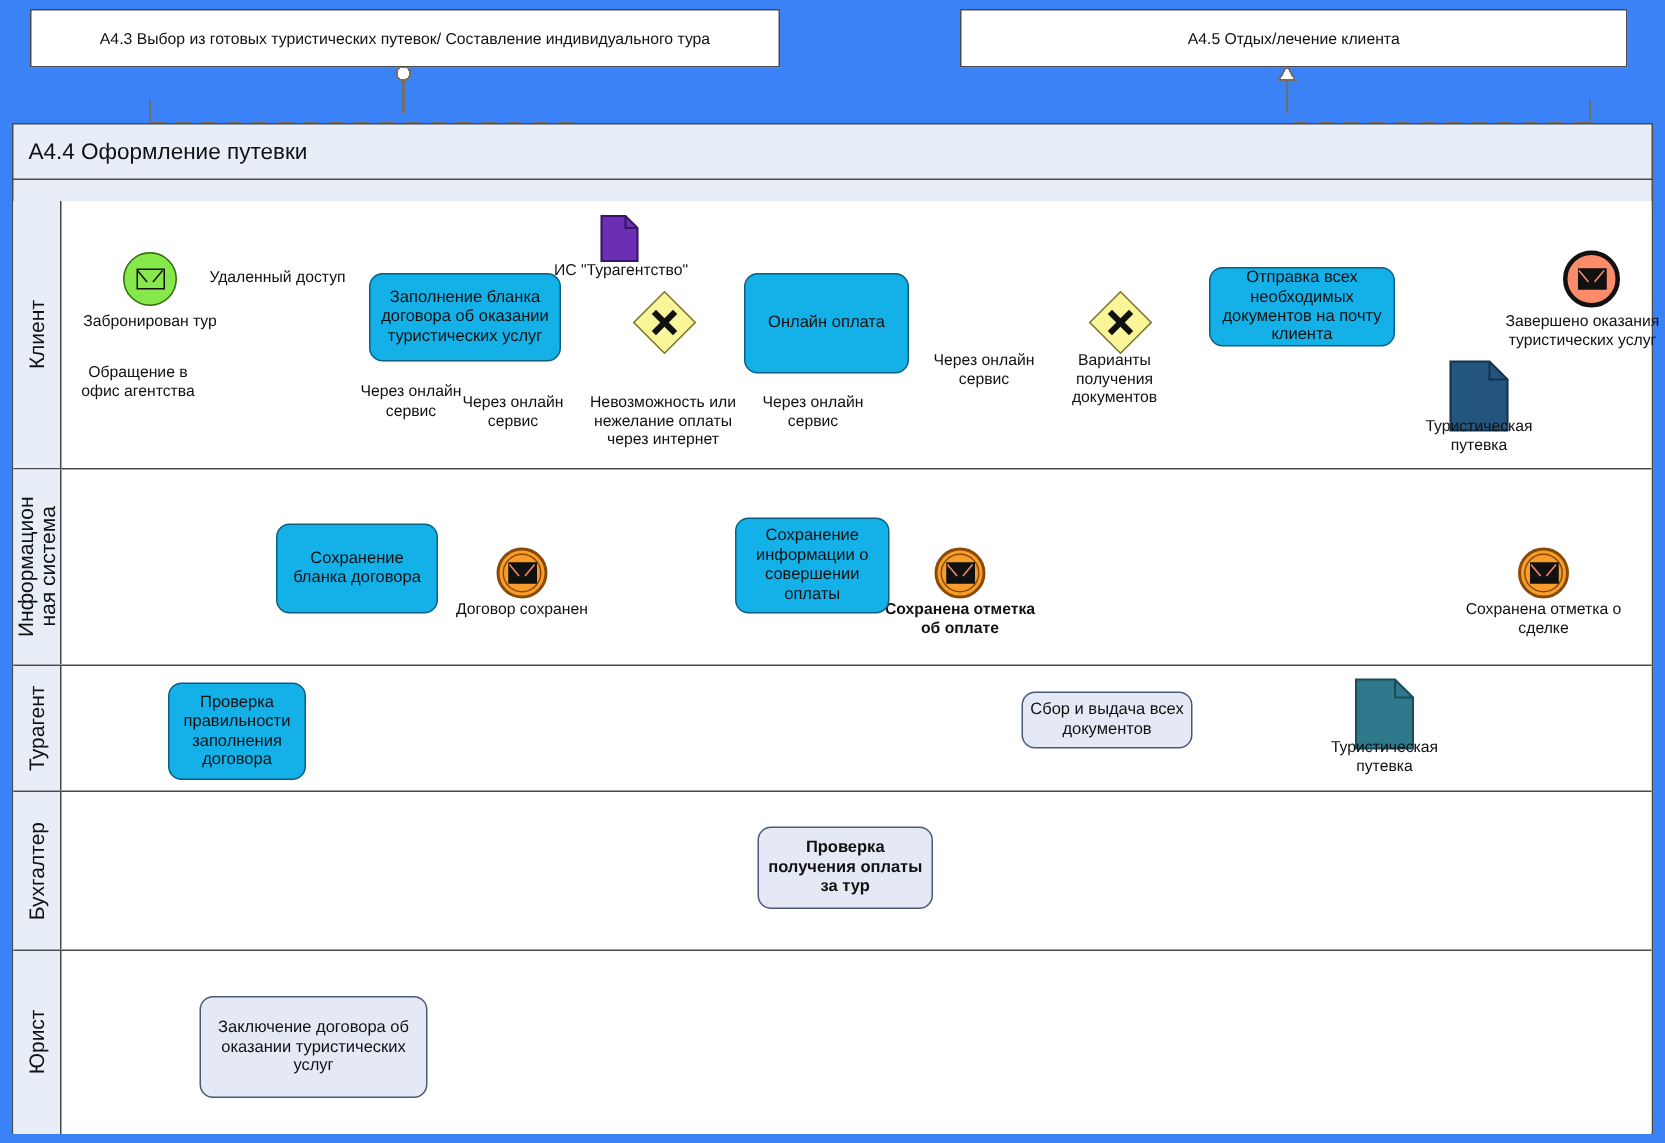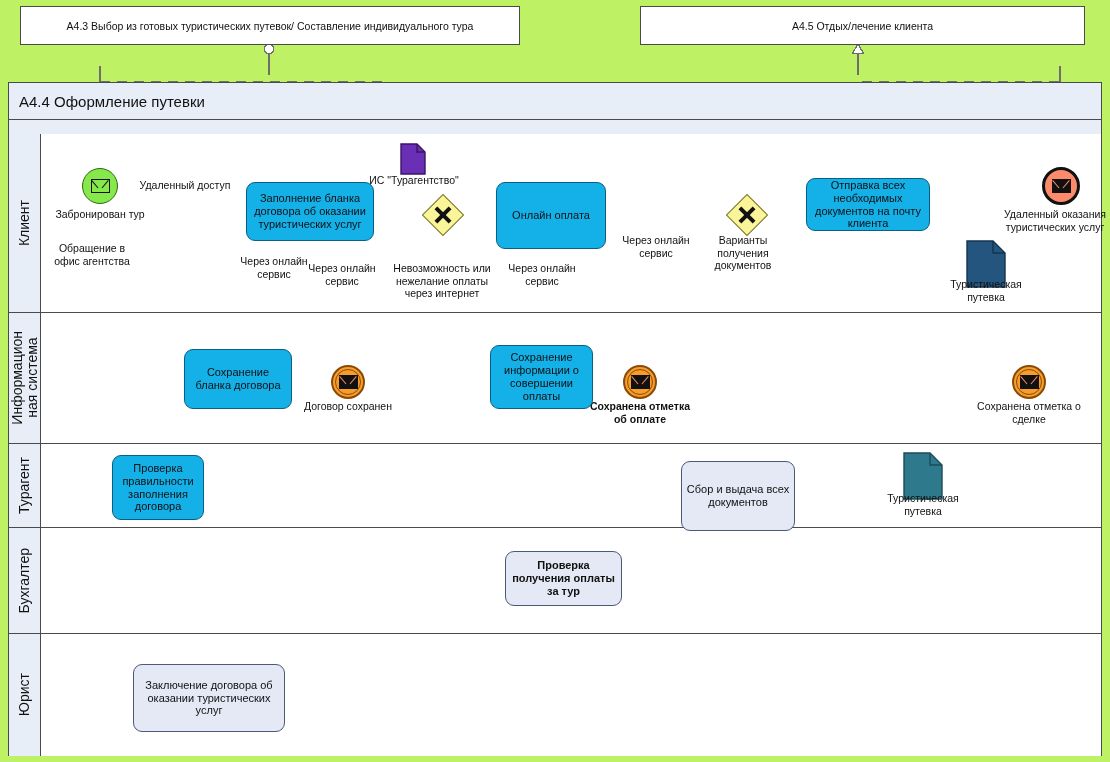--- a/index.html
+++ b/index.html
@@ -1,17 +1,17 @@
 <!DOCTYPE html>
 <html lang="ru"><head>
 <meta charset="utf-8">
 <style>
   html,body{margin:0;padding:0;background:#ffffff;}
   body{font-family:"Liberation Sans","DejaVu Sans",sans-serif;}
-  #stage{position:relative;width:1110px;height:762px;overflow:hidden;background:#bef264;}
+  #stage{position:relative;width:1110px;height:762px;overflow:hidden;background:#3b82f6;}
   svg#canvas{position:absolute;left:0;top:0;width:1110px;height:762px;}
 
   
   .extpool{position:absolute;border:1px solid #4a4a4a;background:#ffffff;
            display:flex;align-items:center;justify-content:center;text-align:center;
            font-size:10.5px;color:#111;padding:0 8px;box-sizing:border-box;}
 
   
   .pool-title{position:absolute;box-sizing:border-box;border:1px solid #4a4a4a;
               background:#e8eef8;display:flex;align-items:center;padding-left:10px;
@@ -226,21 +226,21 @@
   <div class="lbl" style="left:586px;top:400px;width:108px;font-weight:bold;">Сохранена отметка об оплате</div>
 
   <div class="event inter" style="left:1012px;top:365px;width:34px;height:34px;">
     <span class="env filled"></span>
   </div>
   <div class="lbl" style="left:975px;top:400px;width:108px;">Сохранена отметка о сделке</div>
 
   <div class="event end" style="left:1042px;top:167px;width:38px;height:38px;">
     <span class="env filled"></span>
   </div>
-  <div class="lbl" style="left:1000px;top:208px;width:110px;">Удаленный оказания туристических услуг</div>
+  <div class="lbl" style="left:1000px;top:208px;width:110px;">Завершено оказания туристических услуг</div>
 
   <div class="gw" style="left:428px;top:200px;">
     <span class="x1"></span>
     <span class="x2"></span>
   </div>
 
   <div class="gw" style="left:732px;top:200px;">
     <span class="x1"></span>
     <span class="x2"></span>
   </div>
@@ -288,21 +288,21 @@
 
   <div class="task blue" style="left:490px;top:345px;width:103px;height:64px;">
     <span>Сохранение информации о совершении оплаты</span>
   </div>
 
 
   <div class="task blue" style="left:112px;top:455px;width:92px;height:65px;">
     <span>Проверка правильности заполнения договора</span>
   </div>
 
-  <div class="task pale" style="left:681px;top:461px;width:114px;height:70px;">
+  <div class="task pale" style="left:681px;top:461px;width:114px;height:38px;">
     <span>Сбор и выдача всех документов</span>
   </div>
 
 
   <div class="task pale" style="left:505px;top:551px;width:117px;height:55px;font-weight:bold;">
     <span>Проверка получения оплаты за тур</span>
   </div>
 
   <div class="task pale" style="left:133px;top:664px;width:152px;height:68px;">
     <span>Заключение договора об оказании туристических услуг</span>

